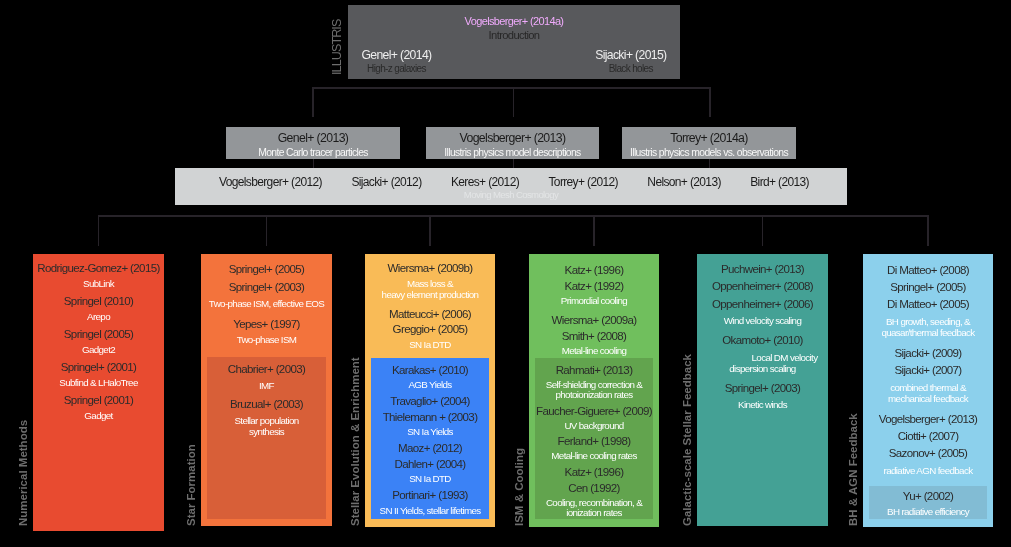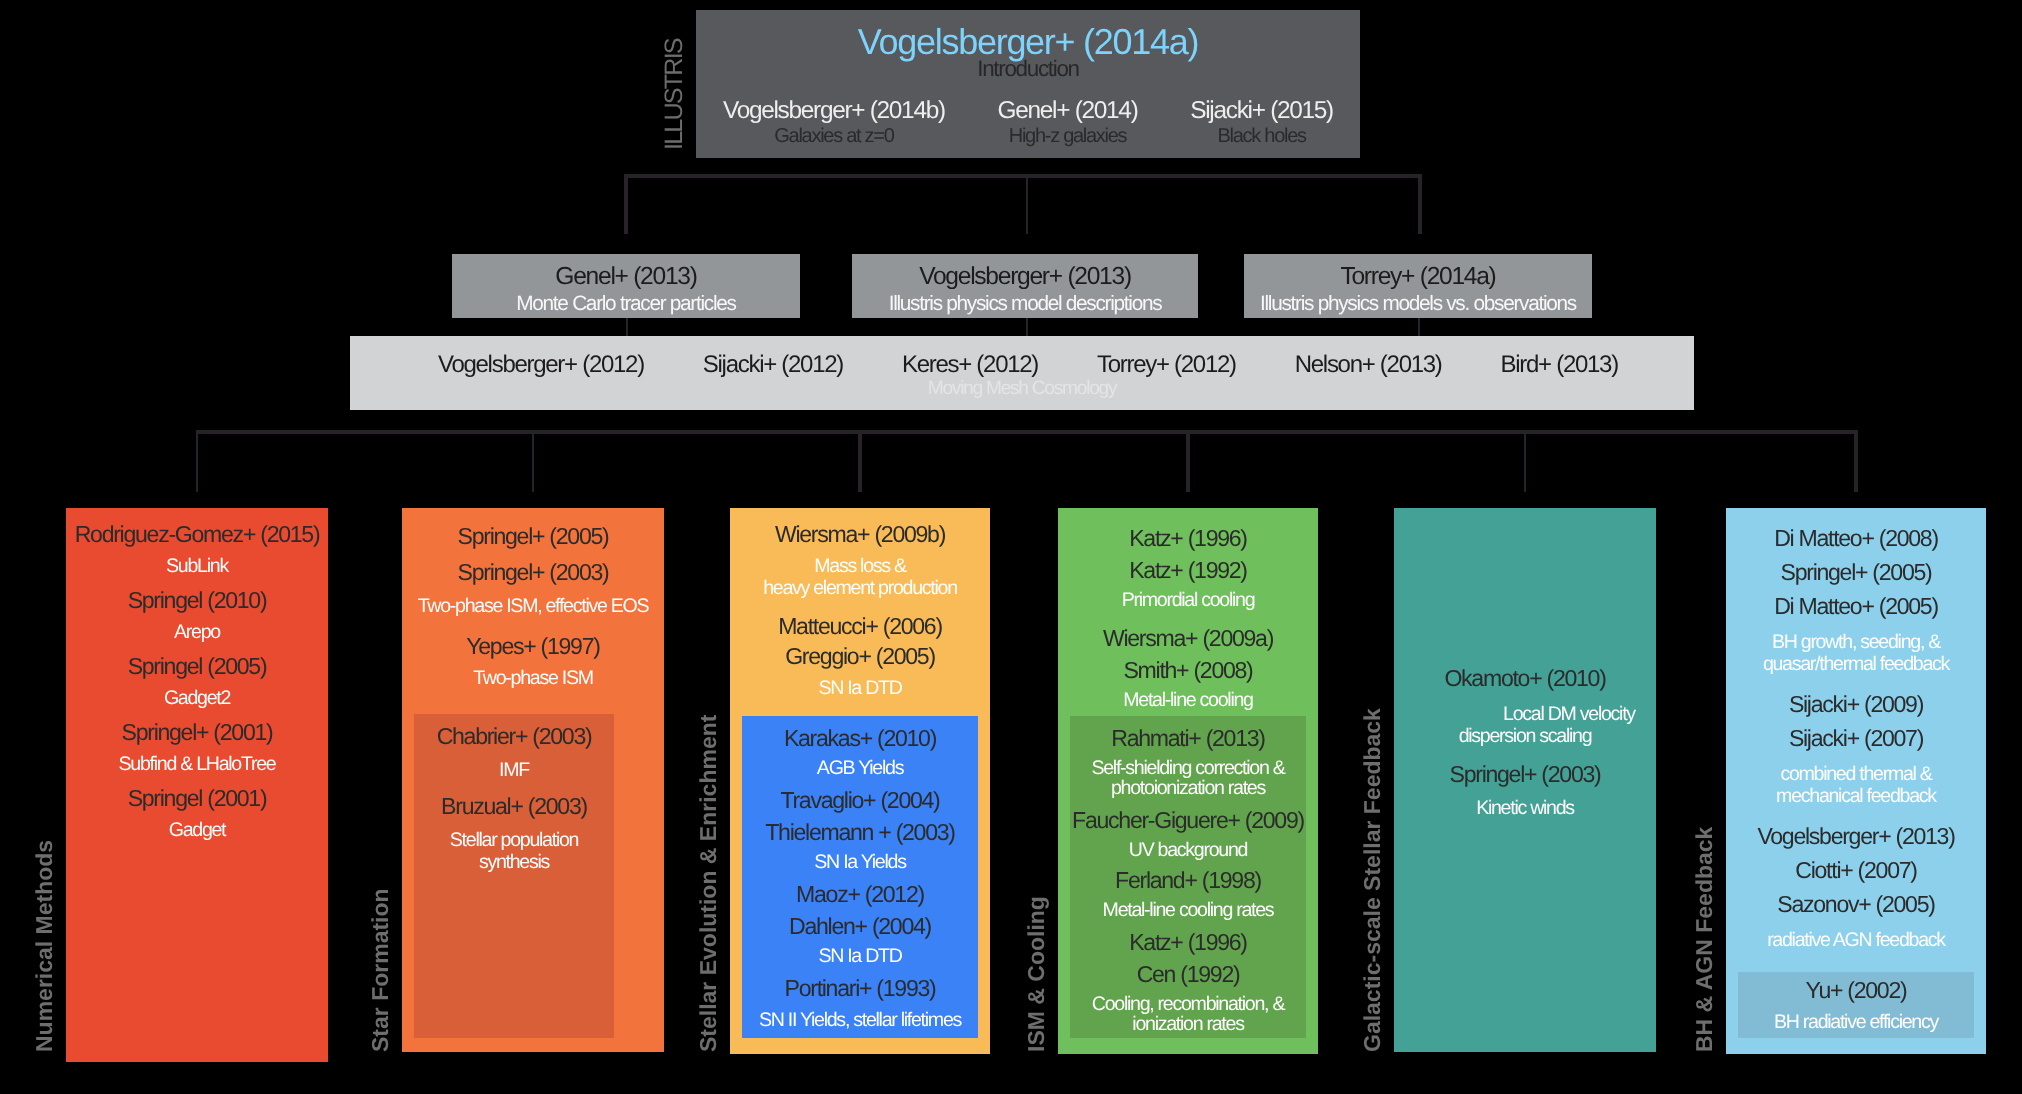--- a/index.html
+++ b/index.html
@@ -10,21 +10,21 @@
     letter-spacing:-0.04em;}
   .abs{position:absolute;}
 
   
   .illustris-side{left:344.3px;top:61px;height:14px;line-height:14px;
     transform:rotate(-90deg);transform-origin:0 100%;
     color:#6d6d6d;font-size:12.6px;letter-spacing:-0.92px;font-weight:400;
     text-align:left;white-space:nowrap;}
   .illustris-box{left:348px;top:5px;width:332px;height:74px;background:#58595c;}
   .ill-primary{padding-top:8px;text-align:center;}
-  .ill-ptitle{color:#7dd3fc;font-size:18px;line-height:16px;}
+  .ill-ptitle{color:#f0abfc;font-size:11px;line-height:16px;}
   .ill-psub{color:#272727;font-size:11.2px;line-height:13.5px;}
   .ill-row{display:flex;justify-content:space-between;padding:0 13.5px;margin-top:5px;}
   .ill-item{text-align:center;}
   .ill-title{color:#eeeeee;font-size:12.2px;line-height:15px;white-space:nowrap;}
   .ill-sub{color:#2a2a2a;font-size:10px;line-height:12px;white-space:nowrap;}
 
   
   .conn{background:#272329;}
 
   
@@ -54,24 +54,20 @@
 <div id="stage" style="background: rgb(0, 0, 0);">
 
   <div class="abs illustris-side">ILLUSTRIS</div>
   <div class="abs illustris-box" style="background: rgb(88, 89, 92);">
     <div class="ill-primary">
       <div class="ill-ptitle">Vogelsberger+ (2014a)</div>
       <div class="ill-psub">Introduction</div>
     </div>
     <div class="ill-row">
         <div class="ill-item">
-          <div class="ill-title">Vogelsberger+ (2014b)</div>
-          <div class="ill-sub">Galaxies at z=0</div>
-        </div>
-        <div class="ill-item">
           <div class="ill-title">Genel+ (2014)</div>
           <div class="ill-sub">High-z galaxies</div>
         </div>
         <div class="ill-item">
           <div class="ill-title">Sijacki+ (2015)</div>
           <div class="ill-sub">Black holes</div>
         </div>
       </div>
   </div>
 
@@ -148,21 +144,21 @@
       <div class="col" style="left: 201px; width: 131px; height: 272.4px; background: rgb(243, 115, 60);">
         <div class="entry" style="position: absolute; left: 0px; right: 0px; top: 6px;">
           <div class="etitle" style="line-height: 18px;">Springel+ (2005)</div>
           <div class="etitle" style="line-height: 18px;">Springel+ (2003)</div>
           <div class="esub" style="line-height: 10.8px; margin-top: 2.7px;">Two-phase ISM, effective EOS</div>
         </div>
         <div class="entry" style="position: absolute; left: 0px; right: 0px; top: 60.7px;">
           <div class="etitle" style="line-height: 18px;">Yepes+ (1997)</div>
           <div class="esub" style="line-height: 10.8px; margin-top: 2.7px;">Two-phase ISM</div>
         </div>
-        <div class="inner" style="left: 6px; top: 102.7px; width: 100px; height: 162.5px; background: rgb(216, 95, 56);">
+        <div class="inner" style="left: 6px; top: 102.7px; width: 119px; height: 162.5px; background: rgb(216, 95, 56);">
           <div class="entry" style="position: absolute; left: 0px; right: 0px; top: 4px;">
             <div class="etitle" style="line-height: 17.6px;">Chabrier+ (2003)</div>
             <div class="esub" style="line-height: 10.6px; margin-top: 2.3px;">IMF</div>
           </div>
           <div class="entry" style="position: absolute; left: 0px; right: 0px; top: 39.5px;">
             <div class="etitle" style="line-height: 17.6px;">Bruzual+ (2003)</div>
             <div class="esub" style="line-height: 10.6px; margin-top: 2.3px;">Stellar population</div>
             <div class="esub" style="line-height: 10.6px;">synthesis</div>
           </div>
         </div>
@@ -229,20 +225,26 @@
           <div class="entry" style="position: absolute; left: 0px; right: 0px; top: 105.5px;">
             <div class="etitle" style="line-height: 16.2px;">Katz+ (1996)</div>
             <div class="etitle" style="line-height: 16.2px;">Cen (1992)</div>
             <div class="esub" style="line-height: 10.6px; margin-top: 1.3px;">Cooling, recombination, &amp;</div>
             <div class="esub" style="line-height: 10.6px;">ionization rates</div>
           </div>
         </div>
       </div>
       <div class="col-label" style="left: 525.5px; top: 512.7px;">ISM &amp; Cooling</div>
       <div class="col" style="left: 697px; width: 131px; height: 272.3px; background: rgb(68, 161, 149);">
+        <div class="entry" style="position: absolute; left: 0px; right: 0px; top: 7px;">
+          <div class="etitle" style="line-height: 17.3px;">Puchwein+ (2013)</div>
+          <div class="etitle" style="line-height: 17.3px;">Oppenheimer+ (2008)</div>
+          <div class="etitle" style="line-height: 17.3px;">Oppenheimer+ (2006)</div>
+          <div class="esub" style="line-height: 11.4px; margin-top: 2.2px;">Wind velocity scaling</div>
+        </div>
         <div class="entry" style="position: absolute; left: 0px; right: 0px; top: 78.1px;">
           <div class="etitle" style="line-height: 17.3px;">Okamoto+ (2010)</div>
           <div class="esub" style="line-height: 11.4px; margin-top: 2.2px; padding-left: 44px;">Local DM velocity</div>
           <div class="esub" style="line-height: 11.4px;">dispersion scaling</div>
         </div>
         <div class="entry" style="position: absolute; left: 0px; right: 0px; top: 126px;">
           <div class="etitle" style="line-height: 17.3px;">Springel+ (2003)</div>
           <div class="esub" style="line-height: 11.4px; margin-top: 2.2px;">Kinetic winds</div>
         </div>
       </div>

